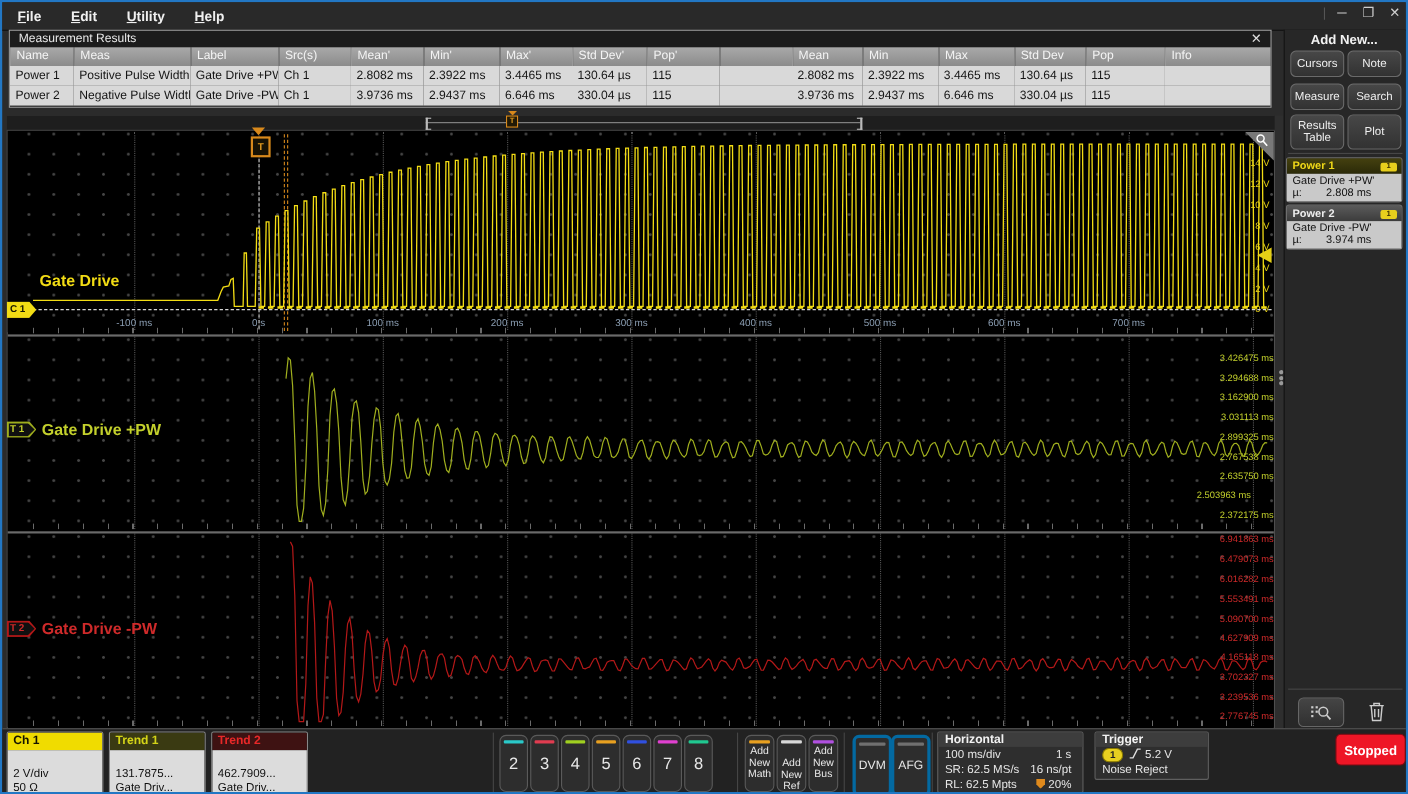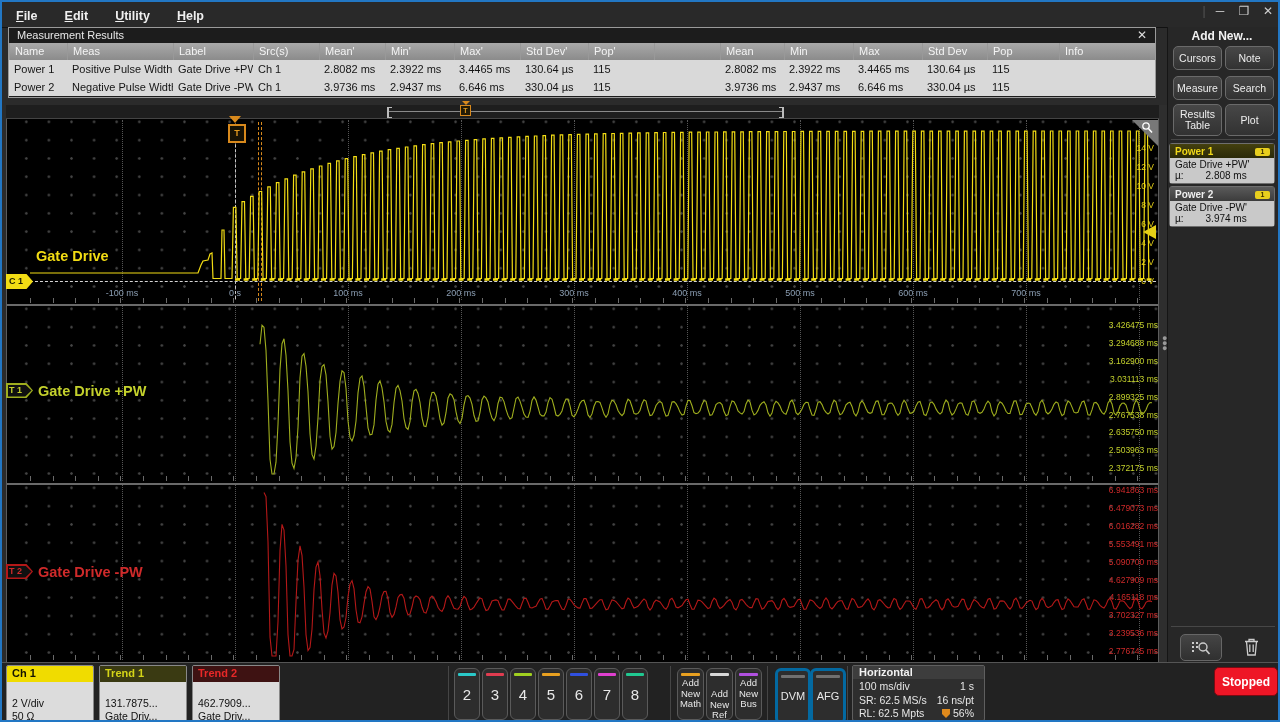--- a/index.html
+++ b/index.html
@@ -229,21 +229,21 @@
       <div class="voltlabel" style="left: 1122px; top: 236px;">4 V</div>
       <div class="voltlabel" style="left: 1122px; top: 255px;">2 V</div>
       <div class="voltlabel" style="left: 1122px; top: 274px;">0 V</div>
       <div class="t1label" style="left: 1086px; top: 318px; text-align: right;">3.426475 ms</div>
       <div class="t1label" style="left: 1086px; top: 335.9px; text-align: right;">3.294688 ms</div>
       <div class="t1label" style="left: 1086px; top: 353.8px; text-align: right;">3.162900 ms</div>
       <div class="t1label" style="left: 1086px; top: 371.7px; text-align: right;">3.031113 ms</div>
       <div class="t1label" style="left: 1086px; top: 389.6px; text-align: right;">2.899325 ms</div>
       <div class="t1label" style="left: 1086px; top: 407.5px; text-align: right;">2.767538 ms</div>
       <div class="t1label" style="left: 1086px; top: 425.4px; text-align: right;">2.635750 ms</div>
-      <div class="t1label" style="left: 1086px; top: 443.3px; text-align: right;">2.503963 ms</div>
+      <div class="t1label" style="left: 1086px; top: 443.3px; ">2.503963 ms</div>
       <div class="t1label" style="left: 1086px; top: 461.2px; text-align: right;">2.372175 ms</div>
       <div class="t2label" style="left: 1086px; top: 483px; text-align: right;">6.941863 ms</div>
       <div class="t2label" style="left: 1086px; top: 500.9px; text-align: right;">6.479073 ms</div>
       <div class="t2label" style="left: 1086px; top: 518.8px; text-align: right;">6.016282 ms</div>
       <div class="t2label" style="left: 1086px; top: 536.7px; text-align: right;">5.553491 ms</div>
       <div class="t2label" style="left: 1086px; top: 554.6px; text-align: right;">5.090700 ms</div>
       <div class="t2label" style="left: 1086px; top: 572.5px; text-align: right;">4.627909 ms</div>
       <div class="t2label" style="left: 1086px; top: 590.4px; text-align: right;">4.165118 ms</div>
       <div class="t2label" style="left: 1086px; top: 608.3px; text-align: right;">3.702327 ms</div>
       <div class="t2label" style="left: 1086px; top: 626.2px; text-align: right;">3.239536 ms</div>
@@ -443,22 +443,31 @@
       <div class="hrow">
           <span>100 ms/div</span>
           <span class="c2">1 s</span>
         </div>
       <div class="hrow">
           <span>SR: 62.5 MS/s</span>
           <span class="c2">16 ns/pt</span>
         </div>
       <div class="hrow">
           <span>RL: 62.5 Mpts</span>
-          <span class="c2"><span class="posflag"></span><span>56%</span></span>
-        </div>
-    </div>
-  </div>
-
+          <span class="c2"><span class="posflag"></span><span>20%</span></span>
+        </div>
+    </div>
+  </div>
+
+  <div class="panel" style="left:993px;width:104px;height:44px;">
+    <div class="panel-head">Trigger</div>
+    <div class="panel-body">
+      <div><span class="trigpill">1</span><svg width="12" height="10" viewBox="0 0 12 10" style="vertical-align:-1px;">
+            <path d="M1 9 H4 L8 1 H11" fill="none" stroke="#dddddd" stroke-width="1.3"></path>
+          </svg> <span>5.2 V</span></div>
+      <div>Noise Reject</div>
+    </div>
+  </div>
 
 
   <div id="stoppedbtn">Stopped</div>
 
 </div>
 
 </body></html>

